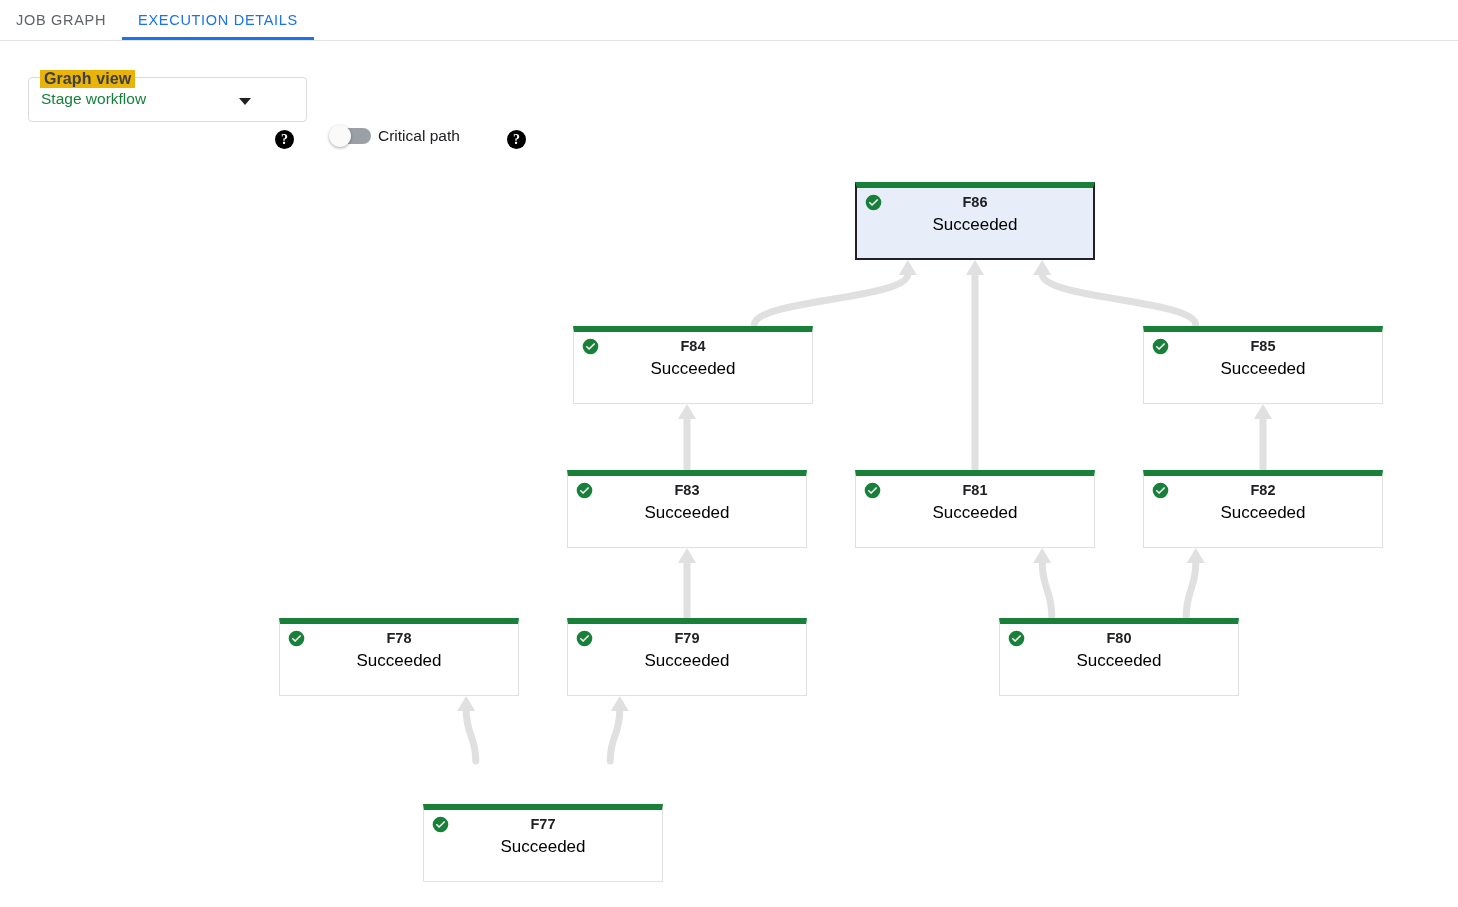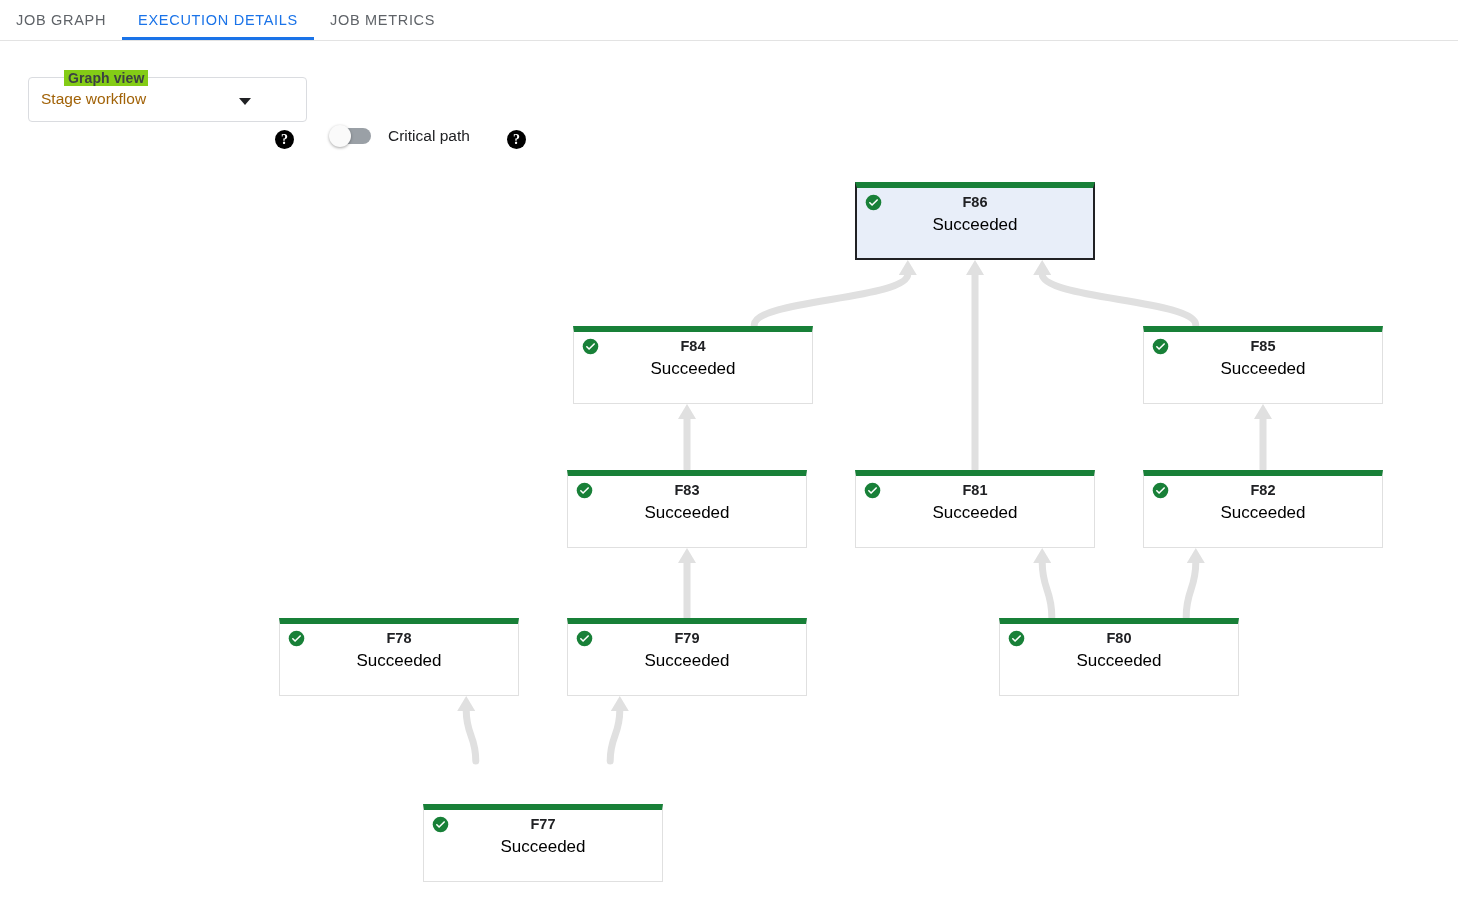--- a/index.html
+++ b/index.html
@@ -39,29 +39,28 @@
 
   .select-field {
     position: absolute; left: 28px; top: 36px;
     width: 279px; height: 45px;
     border: 1px solid #dadce0; border-radius: 4px;
     background: #fff;
     cursor: pointer;
   }
   .select-label {
     position: absolute; left: 11px; top: -8px;
-    padding: 0 4px; background: #84cc16;
-    font-size: 14px; font-weight: 700; color: #3c4043;
+    padding: 0 4px; background: #eab308;
+    font-size: 16px; font-weight: 700; color: #3c4043;
     letter-spacing: .1px;
     white-space: nowrap;
-    margin-left: 24px;
   }
   .select-value {
     position: absolute; left: 12px; top: 12px;
-    font-size: 15.5px; color: #a16207;
+    font-size: 15.5px; color: #15803d;
     white-space: nowrap;
   }
   .select-arrow {
     position: absolute; right: 55px; top: 20px;
     width: 0; height: 0;
     border-left: 6px solid transparent;
     border-right: 6px solid transparent;
     border-top: 7px solid #202124;
   }
 
@@ -74,21 +73,21 @@
     text-align: center;
     font-family: "Liberation Serif", serif;
     cursor: pointer;
     user-select: none;
   }
   .help-select { left: 275px; top: 89px; }
   .help-critical { left: 507px; top: 89px; }
 
   .toggle-wrap {
     position: absolute; left: 331px; top: 86px;
-    display: flex; align-items: center; gap: 17px;
+    display: flex; align-items: center; gap: 7px;
     cursor: pointer;
   }
   .toggle-track {
     position: relative;
     width: 40px; height: 16px; border-radius: 8px;
     background: #9aa0a6;
   }
   .toggle-thumb {
     position: absolute; left: -2px; top: -3px;
     width: 22px; height: 22px; border-radius: 50%;
@@ -131,23 +130,20 @@
 </style>
 </head>
 <body>
 
 <div class="tabbar">
   <div class="tab">
     <span>JOB GRAPH</span>
   </div>
   <div class="tab active">
     <span>EXECUTION DETAILS</span>
-  </div>
-  <div class="tab">
-    <span>JOB METRICS</span>
   </div>
 </div>
 
 <div class="toolbar">
 
   <div class="select-field">
     <span class="select-label">Graph view</span>
     <span class="select-value">Stage workflow</span>
     <span class="select-arrow"></span>
   </div>

